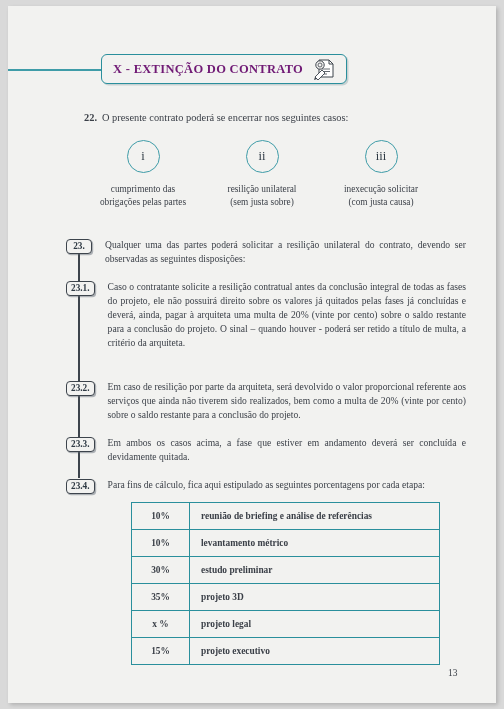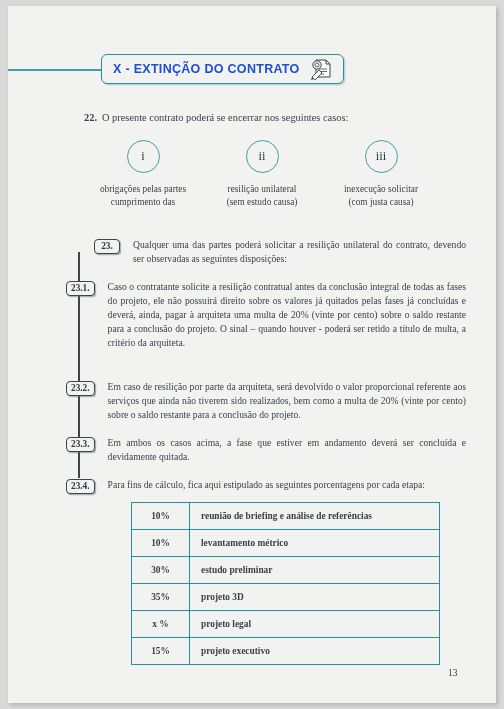--- a/index.html
+++ b/index.html
@@ -40,25 +40,25 @@
     box-sizing: border-box;
     border: 1.6px solid #2a8f9c;
     border-radius: 6px;
     background: #f2f2f0;
     display: flex;
     align-items: center;
     padding: 0 8px 0 11px;
     box-shadow: 1.5px 1.5px 0 rgba(120,150,155,0.35);
   }
   #header-title {
-    font-family: Liberation Sans, sans-serif;
+    font-family: Liberation Serif, serif;
     font-weight: bold;
     font-size: 12.5px;
     letter-spacing: 0.3px;
-    color: #1d4ed8;
+    color: #701a75;
     white-space: nowrap;
   }
   #header-icon {
     margin-left: 9px;
     width: 26px;
     height: 24px;
     display: block;
   }
 
   
@@ -212,44 +212,44 @@
   </div>
 
   <div id="intro">
     <span class="num">22.</span><span>O presente contrato poderá se encerrar nos seguintes casos:</span>
   </div>
 
   <div id="options">
     <div class="option">
       <div class="option-circle">i</div>
       <div class="option-label">
+        <div>cumprimento das</div>
         <div>obrigações pelas partes</div>
-        <div>cumprimento das</div>
       </div>
     </div>
     <div class="option">
       <div class="option-circle">ii</div>
       <div class="option-label">
         <div>resilição unilateral</div>
-        <div>(sem estudo causa)</div>
+        <div>(sem justa sobre)</div>
       </div>
     </div>
     <div class="option">
       <div class="option-circle">iii</div>
       <div class="option-label">
         <div>inexecução solicitar</div>
         <div>(com justa causa)</div>
       </div>
     </div>
   </div>
 
   <div id="clauses">
     <div id="chain-line" style="top: 14px; height: 226.125px; left: 12.35px;"></div>
 
-    <div class="clause" style="margin-bottom:14px;margin-left:28px;">
+    <div class="clause" style="margin-bottom:14px;">
       <div class="clause-tag">23.</div>
       <div class="clause-body">Qualquer uma das partes poderá solicitar a resilição unilateral do contrato, devendo ser observadas as seguintes disposições:</div>
     </div>
 
     <div class="clause" style="margin-bottom:30px;">
       <div class="clause-tag">23.1.</div>
       <div class="clause-body">Caso o contratante solicite a resilição contratual antes da conclusão integral de todas as fases do projeto, ele não possuirá direito sobre os valores já quitados pelas fases já concluídas e deverá, ainda, pagar à arquiteta uma multa de 20% (vinte por cento) sobre o saldo restante para a conclusão do projeto. O sinal – quando houver - poderá ser retido a título de multa, a critério da arquiteta.</div>
     </div>
 
     <div class="clause" style="margin-bottom:14px;">

